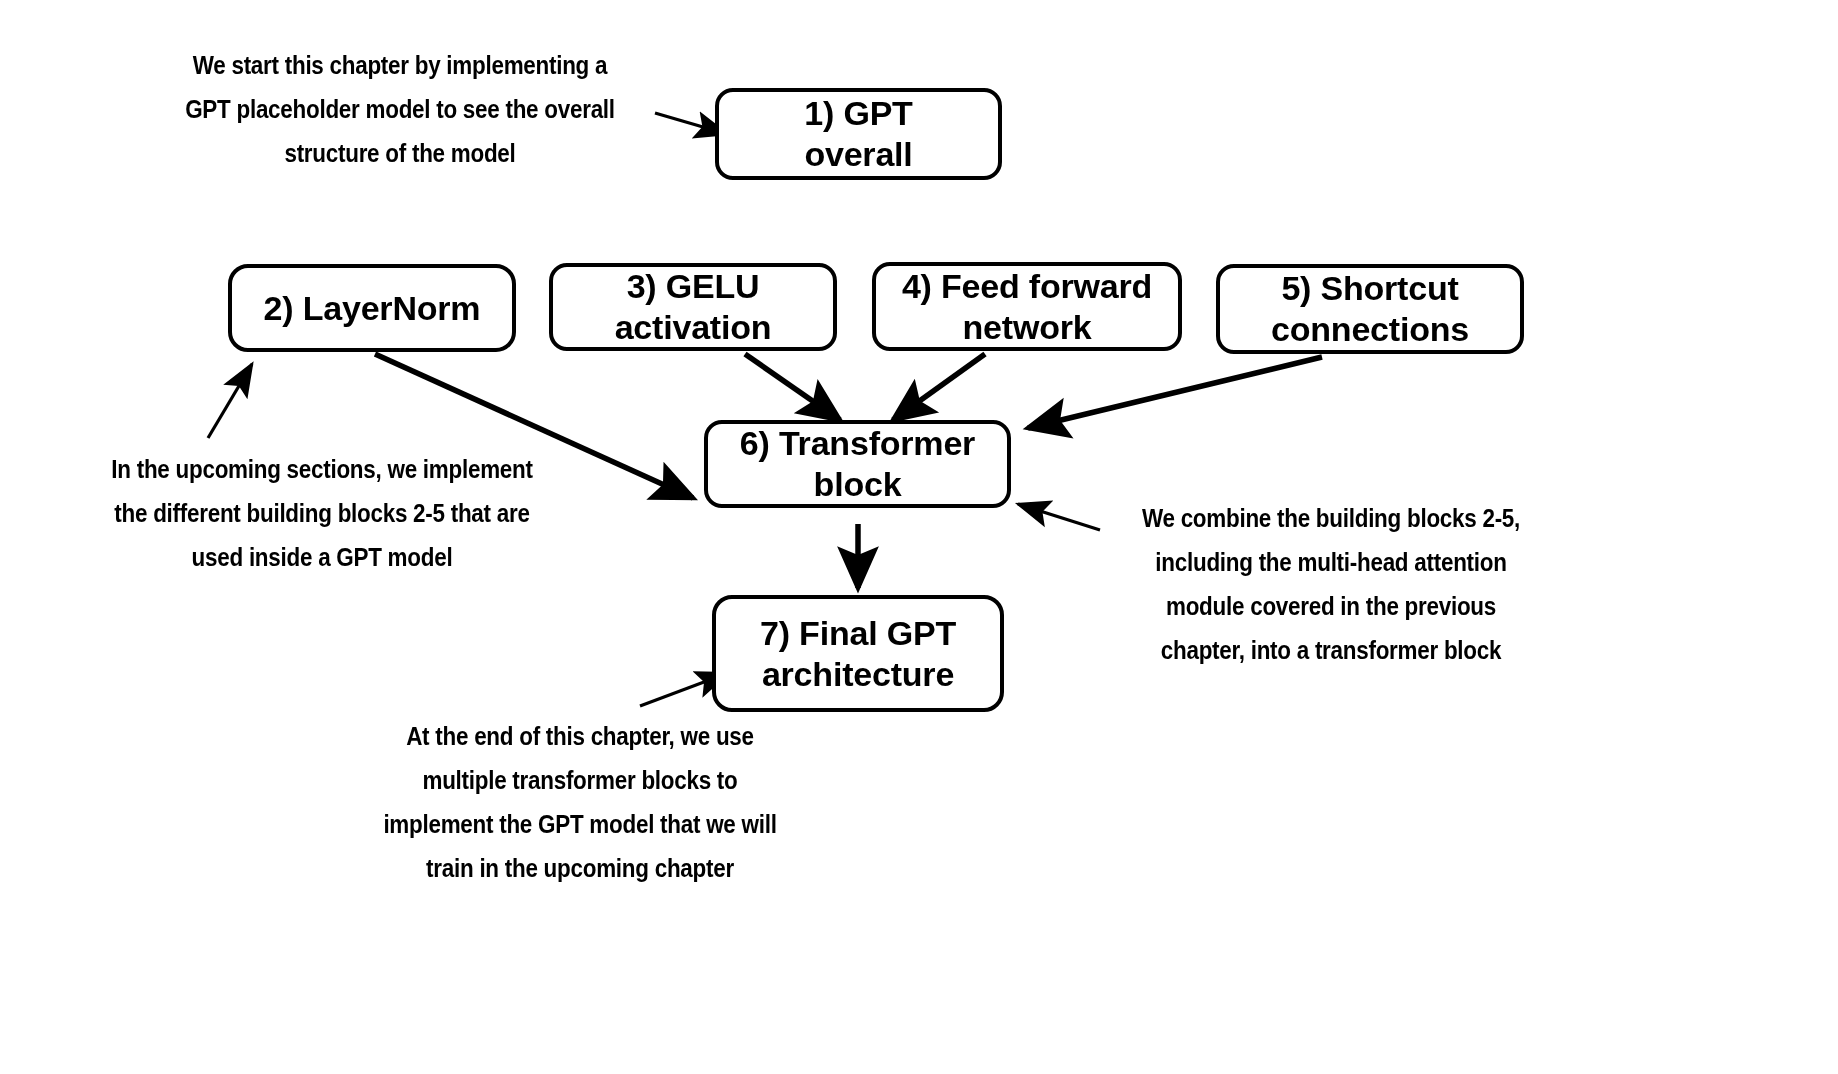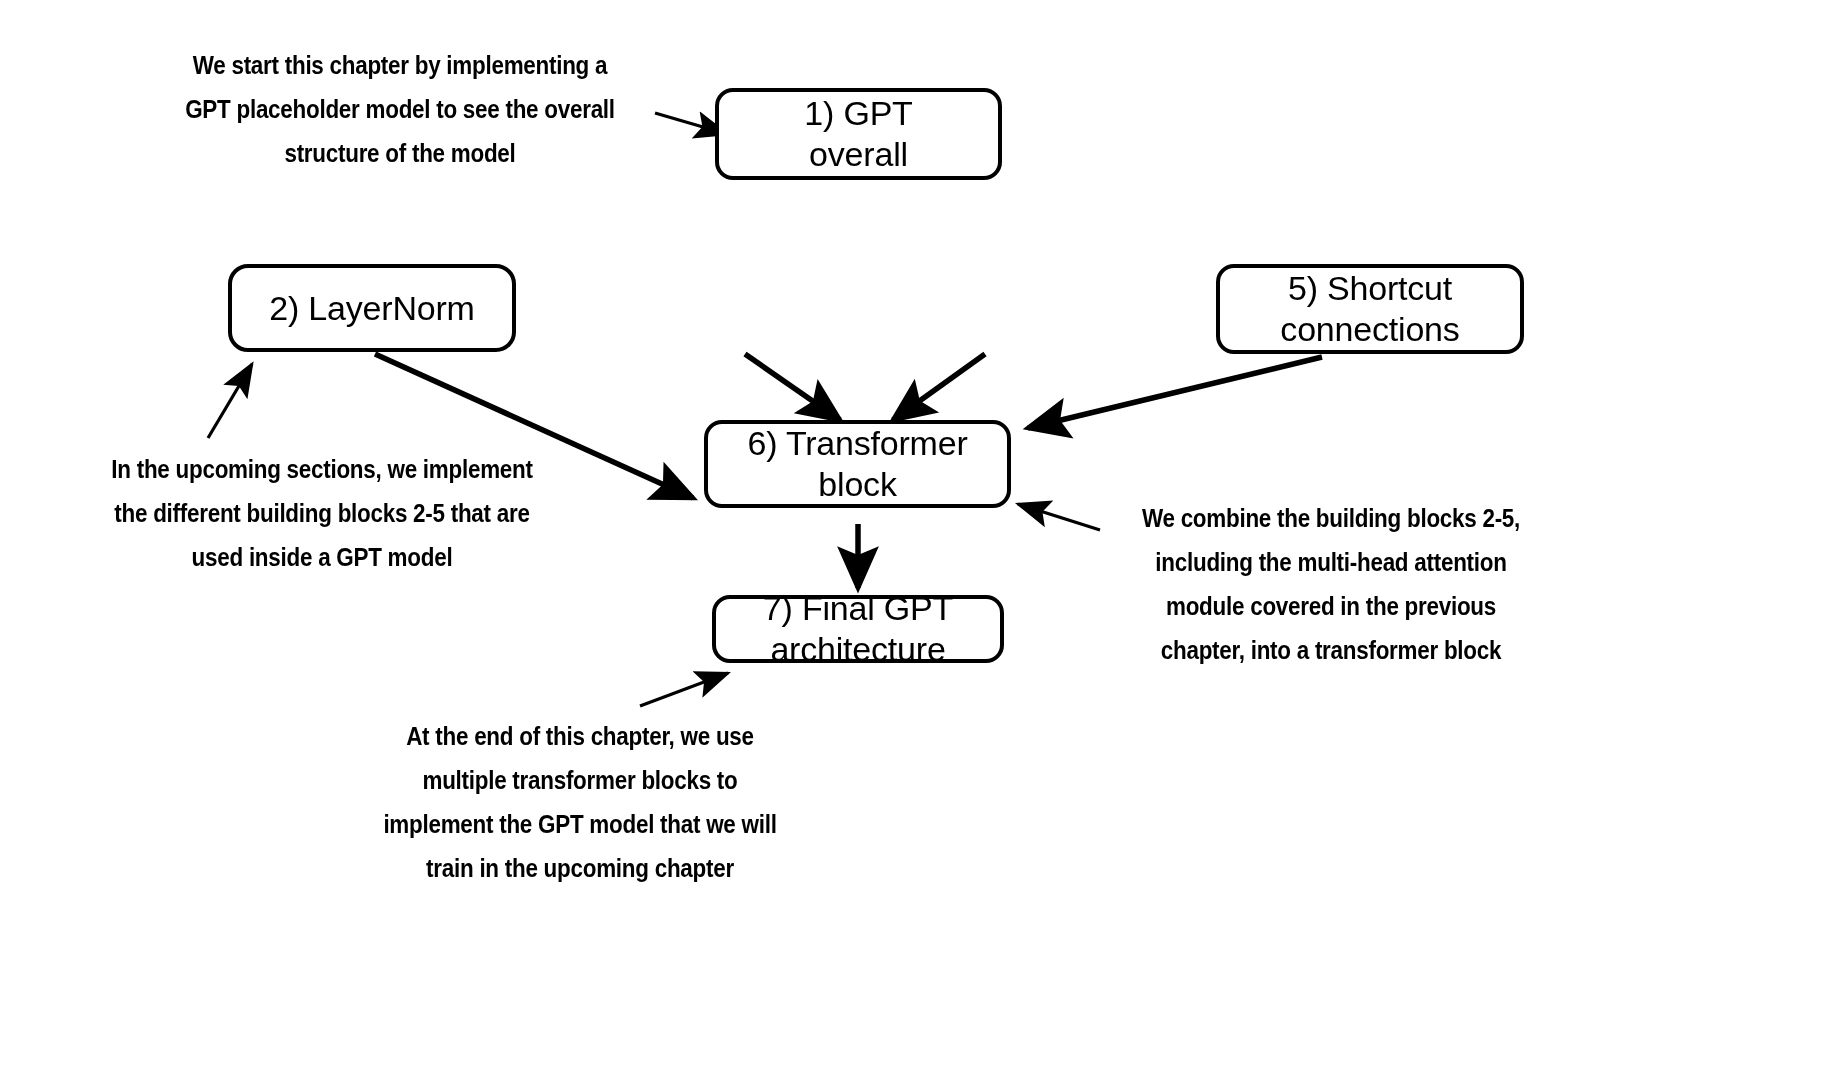--- a/index.html
+++ b/index.html
@@ -32,20 +32,21 @@
     display: flex;
     align-items: center;
     justify-content: center;
     text-align: center;
     font-family: "Liberation Sans", sans-serif;
     font-size: 34px;
     line-height: 1.20;
     color: #000000;
     letter-spacing: -0.2px;
     z-index: 3;
+    font-weight: bold;
   }
   .node .nodetext { display: block; padding: 0 10px; }
   .note {
     position: absolute;
     font-family: "Liberation Sans", sans-serif;
     font-weight: bold;
     font-size: 25.5px;
     line-height: 1.72;
     color: #000000;
     text-align: center;
@@ -102,31 +103,37 @@
   </svg>
 
   <div class="node" style="left:715px; top:88px; width:287px; height:92px;">
     <span class="nodetext"><span>1) GPT</span><br><span>overall</span></span>
   </div>
 
   <div class="node" style="left:228px; top:264px; width:288px; height:88px;border-radius:20px;">
     <span class="nodetext">2) LayerNorm</span>
   </div>
 
+  <div class="node" style="left:549px; top:263px; width:288px; height:88px;">
+    <span class="nodetext"><span>3) GELU</span><br><span>activation</span></span>
+  </div>
 
+  <div class="node" style="left:872px; top:262px; width:310px; height:89px;">
+    <span class="nodetext"><span>4) Feed forward</span><br><span>network</span></span>
+  </div>
 
   <div class="node" style="left:1216px; top:264px; width:308px; height:90px;">
     <span class="nodetext"><span>5) Shortcut</span><br><span>connections</span></span>
   </div>
 
   <div class="node" style="left:704px; top:420px; width:307px; height:88px;">
     <span class="nodetext"><span>6) Transformer</span><br><span>block</span></span>
   </div>
 
-  <div class="node" style="left:712px; top:595px; width:292px; height:68px;">
+  <div class="node" style="left:712px; top:595px; width:292px; height:117px;border-radius:20px;">
     <span class="nodetext"><span>7) Final GPT</span><br><span>architecture</span></span>
   </div>
 
   <div class="note" style="left:150px; top:44px; width:500px;">
     <span>We start this chapter by implementing a</span>
     <span>GPT placeholder model to see the overall</span>
     <span>structure of the model</span>
   </div>
 
   <div class="note" style="left:72px; top:448px; width:500px;">

